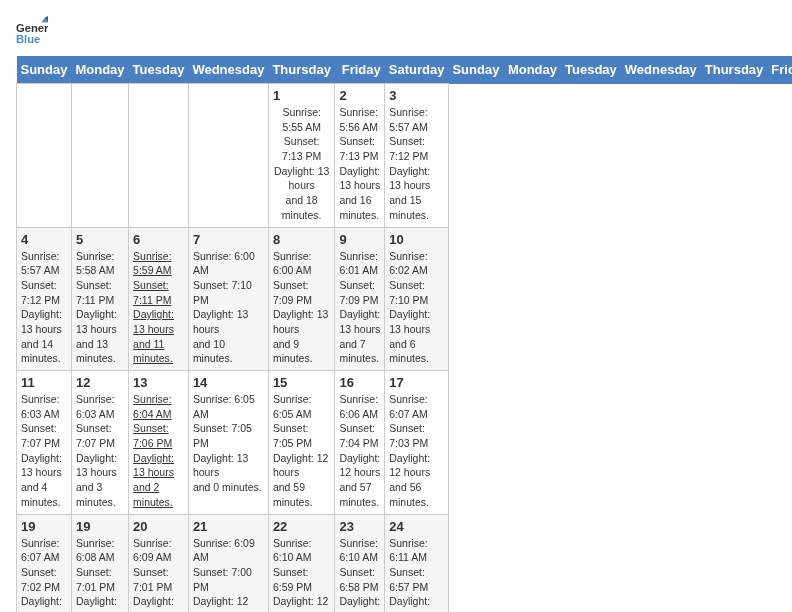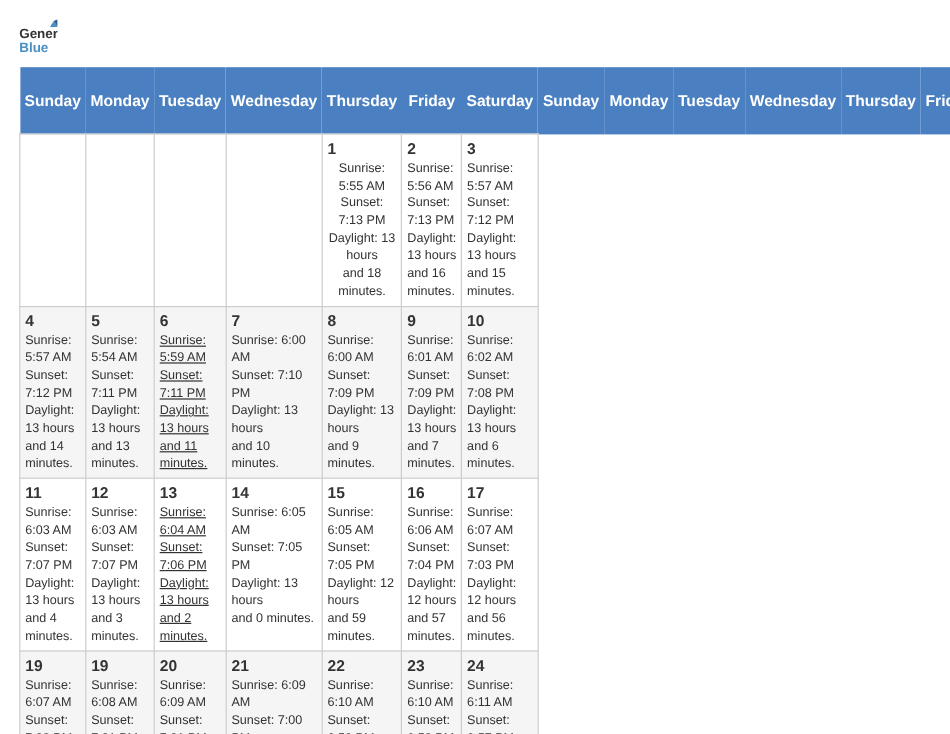--- a/index.html
+++ b/index.html
@@ -38,22 +38,22 @@
       color: #333;
     }
     table {
       width: 100%;
       border-collapse: collapse;
       font-size: 11px;
     }
     th {
       background-color: #4a7fc1;
       color: white;
-      padding: 20px 4px;
-      text-align: center;
+      padding: 6px 4px;
+      text-align: right;
       font-size: 13px;
     }
     td {
       border: 1px solid #ccc;
       vertical-align: top;
       padding: 4px;
       min-height: 80px;
       width: 14.28%;
     }
     .day-number {
@@ -149,21 +149,21 @@
       <tr>
         <td>
           <div class="day-number">4</div>
           <div class="day-info" style="white-space: pre-line;">Sunrise: 5:57 AM
 Sunset: 7:12 PM
 Daylight: 13 hours
 and 14 minutes.</div>
         </td>
         <td>
           <div class="day-number">5</div>
-          <div class="day-info" style="white-space: pre-line;">Sunrise: 5:54 AM
+          <div class="day-info" style="white-space: pre-line;">Sunrise: 5:58 AM
 Sunset: 7:11 PM
 Daylight: 13 hours
 and 13 minutes.</div>
         </td>
         <td>
           <div class="day-number">6</div>
           <div class="day-info" style="white-space: pre-line; text-decoration: underline;">Sunrise: 5:59 AM
 Sunset: 7:11 PM
 Daylight: 13 hours
 and 11 minutes.</div>
@@ -185,21 +185,21 @@
         <td>
           <div class="day-number">9</div>
           <div class="day-info" style="white-space: pre-line;">Sunrise: 6:01 AM
 Sunset: 7:09 PM
 Daylight: 13 hours
 and 7 minutes.</div>
         </td>
         <td>
           <div class="day-number">10</div>
           <div class="day-info" style="white-space: pre-line;">Sunrise: 6:02 AM
-Sunset: 7:08 PM
+Sunset: 7:10 PM
 Daylight: 13 hours
 and 6 minutes.</div>
         </td>
       </tr>
       <tr>
         <td>
           <div class="day-number">11</div>
           <div class="day-info" style="white-space: pre-line;">Sunrise: 6:03 AM
 Sunset: 7:07 PM
 Daylight: 13 hours

